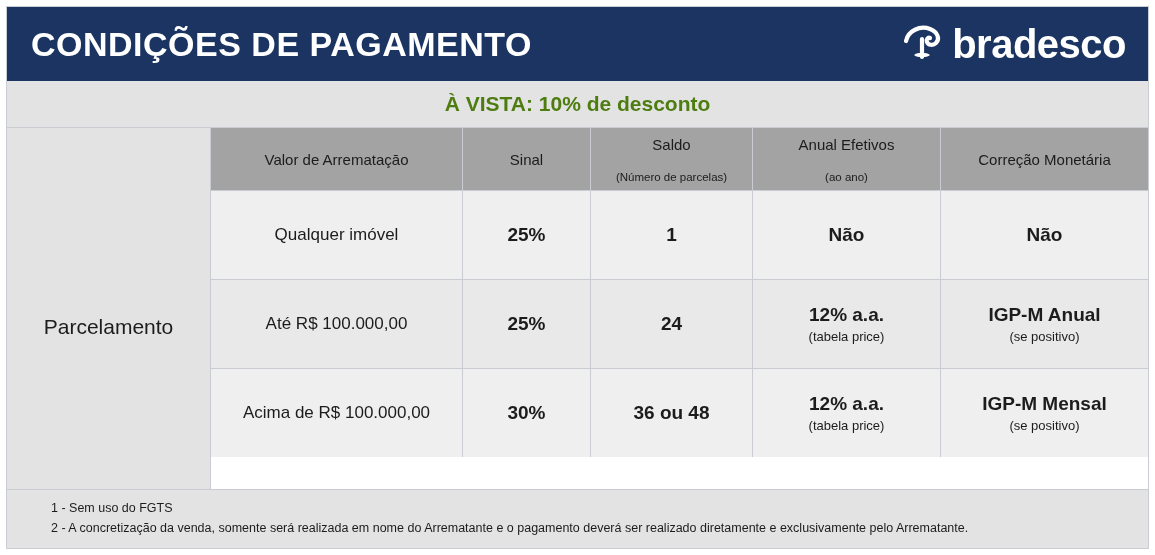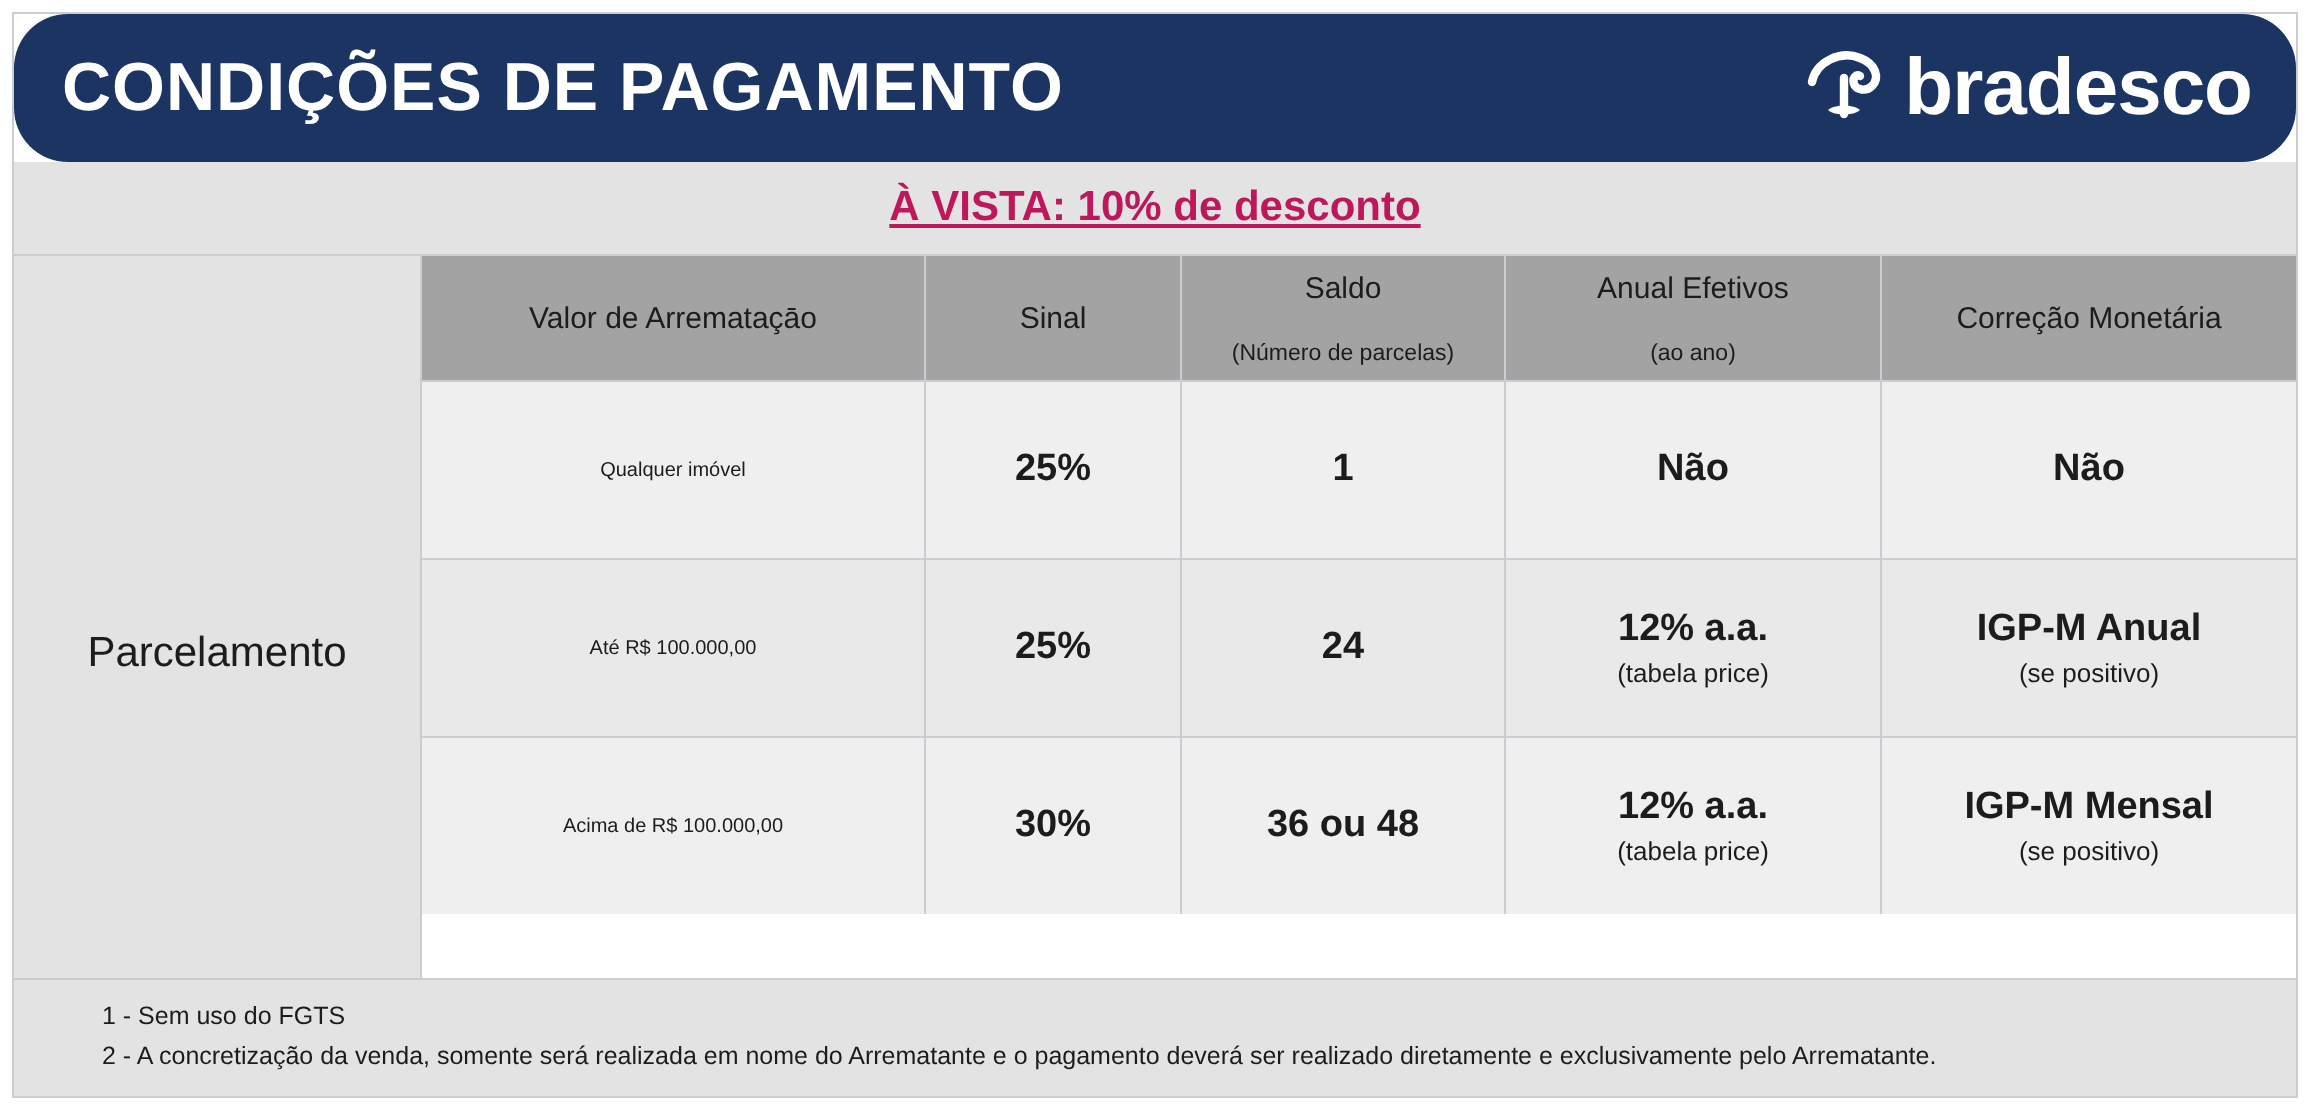--- a/index.html
+++ b/index.html
@@ -31,21 +31,20 @@
   
   .header {
     background: #1b3461;
     height: 74px;
     display: flex;
     align-items: center;
     justify-content: space-between;
     padding: 0 22px 0 24px;
     box-sizing: border-box;
     flex: 0 0 auto;
-    border-radius: 27px;
   }
   .header-title {
     color: #ffffff;
     font-size: 34px;
     font-weight: bold;
     letter-spacing: 0.5px;
     white-space: nowrap;
   }
   .brand {
     display: flex;
@@ -69,24 +68,23 @@
   .band {
     background: #e3e3e3;
     height: 46px;
     display: flex;
     align-items: center;
     justify-content: center;
     border-bottom: 1px solid #c9ccd1;
     flex: 0 0 auto;
   }
   .band-text {
-    color: #be185d;
+    color: #4d7c0f;
     font-size: 21px;
     font-weight: bold;
-    text-decoration: underline;
   }
 
   
   .table-wrap {
     flex: 1 1 auto;
     display: flex;
     min-height: 0;
   }
   .rowlabel-col {
     width: 203px;
@@ -148,21 +146,21 @@
     font-size: 15px;
     color: #1c1c1c;
     font-weight: normal;
   }
   .head .cell-sub {
     font-size: 11.5px;
     color: #1c1c1c;
     margin-top: 18px;
   }
   .body .cell-main {
-    font-size: 10px;
+    font-size: 17px;
     color: #1c1c1c;
   }
   .body .cell-main.bold {
     font-size: 19px;
     font-weight: bold;
   }
   .body .cell-sub {
     font-size: 13px;
     color: #1c1c1c;
     margin-top: 3px;

